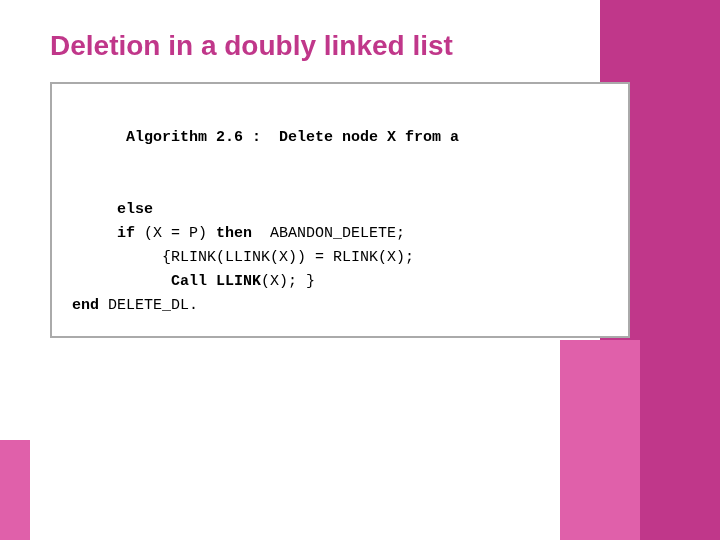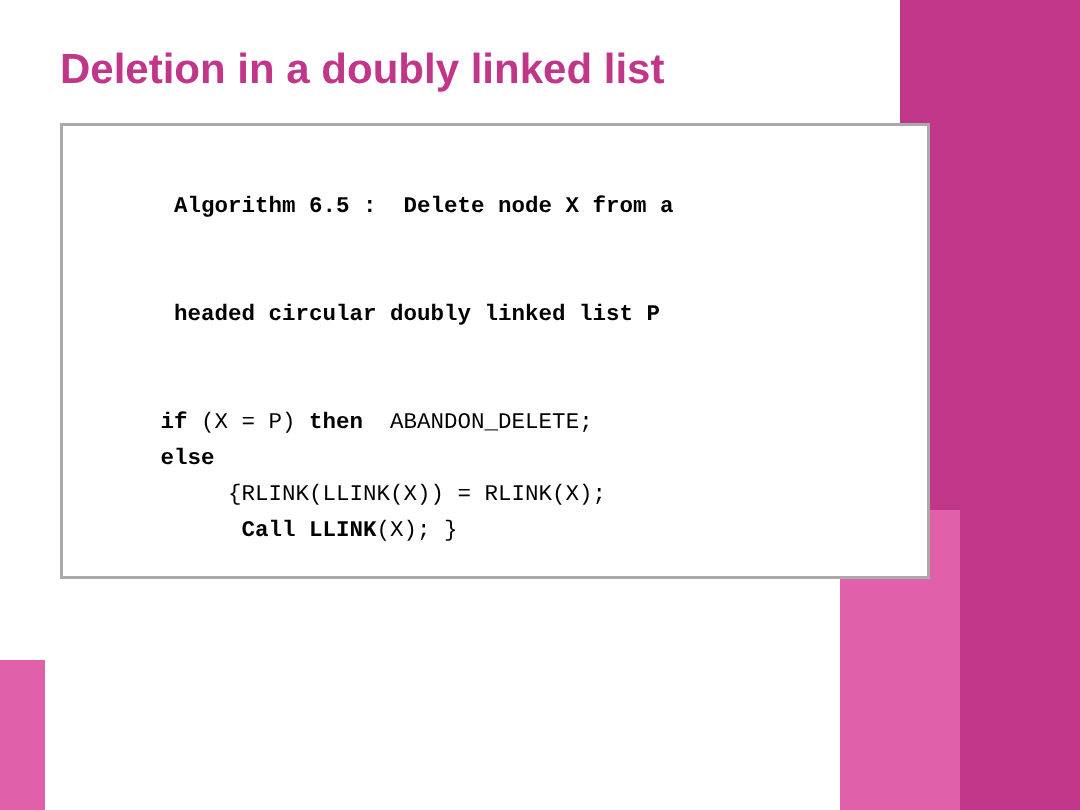--- a/index.html
+++ b/index.html
@@ -44,21 +44,21 @@
       bottom: 0;
       width: 30px;
       height: 100px;
       background: #e060aa;
       z-index: 0;
     }
 
     .content {
       position: relative;
       z-index: 1;
-      padding: 30px 40px;
+      padding: 30px 50px;
     }
 
     .page-title {
       color: #c0378a;
       font-size: 28px;
       font-weight: bold;
       margin-bottom: 20px;
       font-family: Arial, sans-serif;
     }
 
@@ -92,26 +92,24 @@
 <div class="bg-shape-right"></div>
 <div class="bg-shape-bottom-right"></div>
 <div class="bg-shape-left-bottom"></div>
 
 <div class="content">
   <h1 class="page-title">Deletion in a doubly linked list</h1>
 
   <div class="code-box">
 
     <span class="code-line">
-      <span class="bold">Algorithm 6.5 :</span><span class="normal">  Delete node X from a</span>
-    </span>
-    <span class="code-line">
-      <span class="normal">headed circular doubly linked list P</span>
+      <span class="bold">Algorithm 2.6 :</span><span class="normal">  Delete node X from a</span>
     </span>
 
     <span class="code-line">&nbsp;</span>
 
+    <span class="code-line">     <span class="bold">else</span></span>
     <span class="code-line">     <span class="bold">if</span> (X = P) <span class="bold">then</span>  ABANDON_DELETE;</span>
-    <span class="code-line">     <span class="bold">else</span></span>
     <span class="code-line">          {RLINK(LLINK(X)) = RLINK(X);</span>
     <span class="code-line">           <span class="bold">Call LLINK</span>(X); }</span>
+    <span class="code-line"><span class="bold">end</span> DELETE_DL.</span>
   </div>
 </div>
 
 </body></html>

